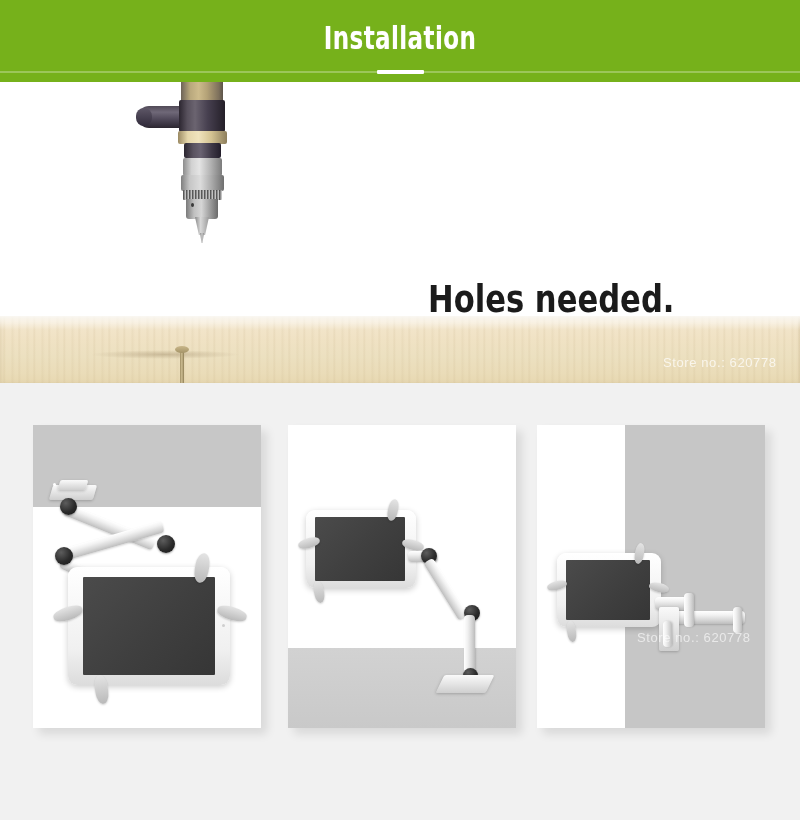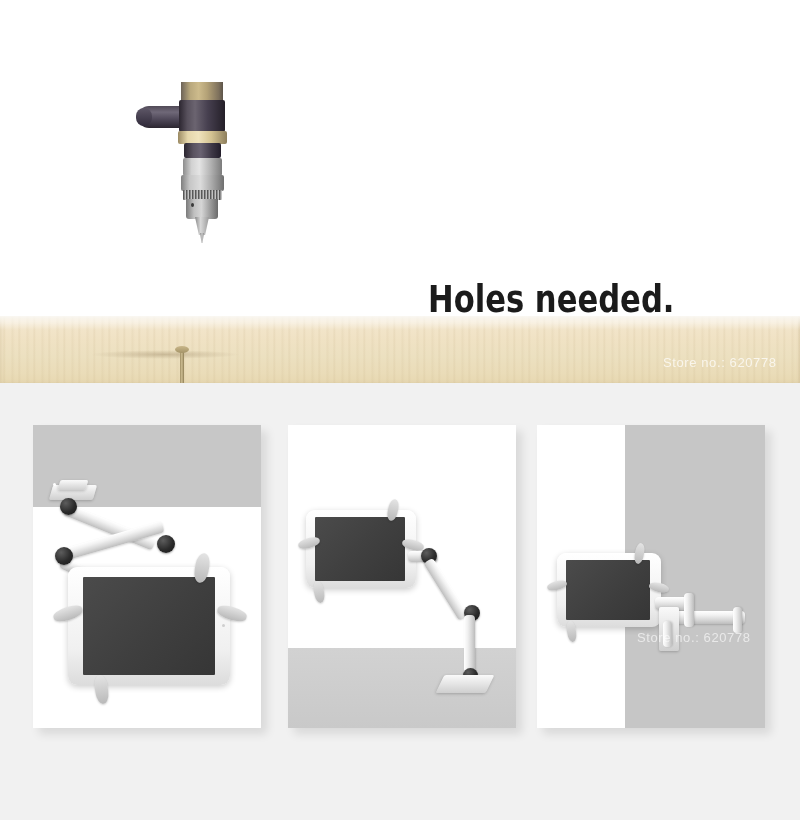--- a/index.html
+++ b/index.html
@@ -372,20 +372,25 @@
     font-size: 13px;
     letter-spacing: 0.6px;
     white-space: nowrap;
   }
 </style>
 </head>
 <body>
 
 <div class="page">
 
+  <div class="header">
+    <div class="header-title">Installation</div>
+    <div class="header-rule"></div>
+    <div class="header-underline"></div>
+  </div>
 
   <div class="hero">
 
     <div class="hero-wood">
       <div class="hero-wood-grain"></div>
       <div class="hero-wood-top-blur"></div>
       <div class="hero-shadow-pool"></div>
     </div>
 
     <div class="drill">

